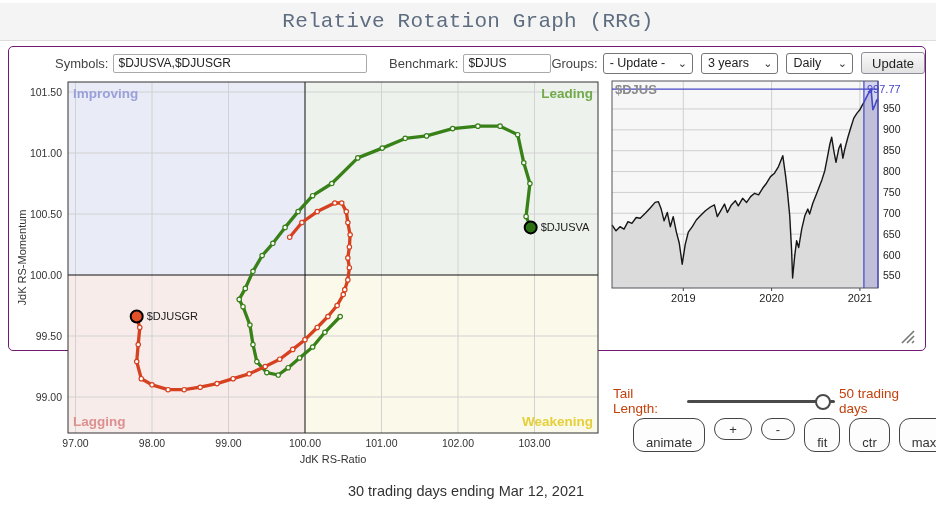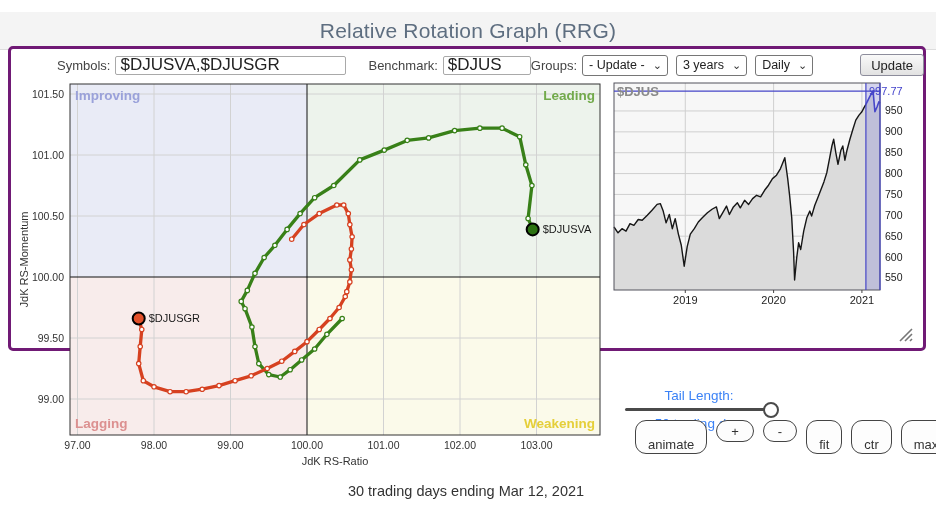--- a/index.html
+++ b/index.html
@@ -1,37 +1,37 @@
 <!DOCTYPE html>
 <html><head>
 <meta charset="utf-8">
 <style>
   html,body{margin:0;padding:0;}
   body{width:936px;height:506px;position:relative;overflow:hidden;background:#fff;
        font-family:"Liberation Sans",sans-serif;}
-  .app-header{position:absolute;left:0;top:12px;width:936px;height:37px;background:#f4f4f4;
-       border-bottom:1px solid #ddd;display:flex;align-items:center;justify-content:center;}
+  .app-header{position:absolute;left:0;top:3px;width:936px;height:37px;background:#f4f4f4;
+       border-bottom:1px solid #ddd;display:flex;align-items:center;justify-content:center;font-family:Liberation Mono, monospace;}
   .app-title{margin:0;font-size:21px;font-weight:500;color:#5e6e80;letter-spacing:.2px;}
   .card{position:absolute;left:8px;top:46px;width:918px;height:305px;box-sizing:border-box;
-       border:3px solid #701a75;border-radius:5px;background:#fff;}
+       border:1px solid #701a75;border-radius:5px;background:#fff;}
   .toolbar{position:absolute;left:0;top:4px;width:100%;height:24px;display:flex;
        align-items:center;font-size:13px;color:#444;white-space:nowrap;}
   .tb-label{margin-right:5px;}
-  .tb-input{height:17px;border:1px solid #a9a9a9;border-radius:2px;font-size:17px;
+  .tb-input{height:17px;border:1px solid #a9a9a9;border-radius:2px;font-size:12px;
        padding:0 4px;color:#222;font-family:inherit;background:#fff;}
   .sel{height:21px;box-sizing:border-box;border:1px solid #767676;border-radius:3px;
        background:#fff;display:flex;align-items:center;font-size:12.5px;color:#222;
        padding:0 5px 0 6px;margin-right:8px;cursor:default;}
   .sel .chev{margin-left:auto;font-size:11px;color:#333;padding-left:8px;line-height:10px;}
   .update-btn{height:22px;border:1px solid #8d8d9c;border-radius:3px;font-size:13px;
-       color:#222;padding:0 10px;background:linear-gradient(#f9f9f9,#e2e2e2);font-family:inherit;margin-left:39px;}
+       color:#222;padding:0 10px;background:linear-gradient(#f9f9f9,#e2e2e2);font-family:inherit;}
   .rrg-svg{position:absolute;left:3px;top:29px;}
   .price-svg{position:absolute;left:602px;top:31px;}
   .tail-row{position:absolute;left:604px;top:339px;display:flex;align-items:center;
-       font-size:13.5px;color:#3b82f6;flex-direction:column;}
+       font-size:13.5px;color:#c2410c;}
   .slider{position:relative;width:154px;height:13px;margin:0 4px 0 10px;}
   .slider .track{position:absolute;left:0;top:5px;width:148px;height:3px;background:#4a4a4a;
        border-radius:2px;}
   .slider .thumb{position:absolute;right:0;top:-1px;width:12px;height:12px;border:2px solid #4a4a4a;
        border-radius:50%;background:#fff;}
   .tail-value{margin-left:4px;}
   .btn-row{position:absolute;left:624px;top:371px;display:flex;gap:9px;}
   .pill{height:22px;box-sizing:border-box;border:1.6px solid #444;border-radius:11px;
        background:#fdfdfd;font-size:13px;color:#333;padding:16px 12px;font-family:inherit;}
   .pill.small{padding:0 14px;}

